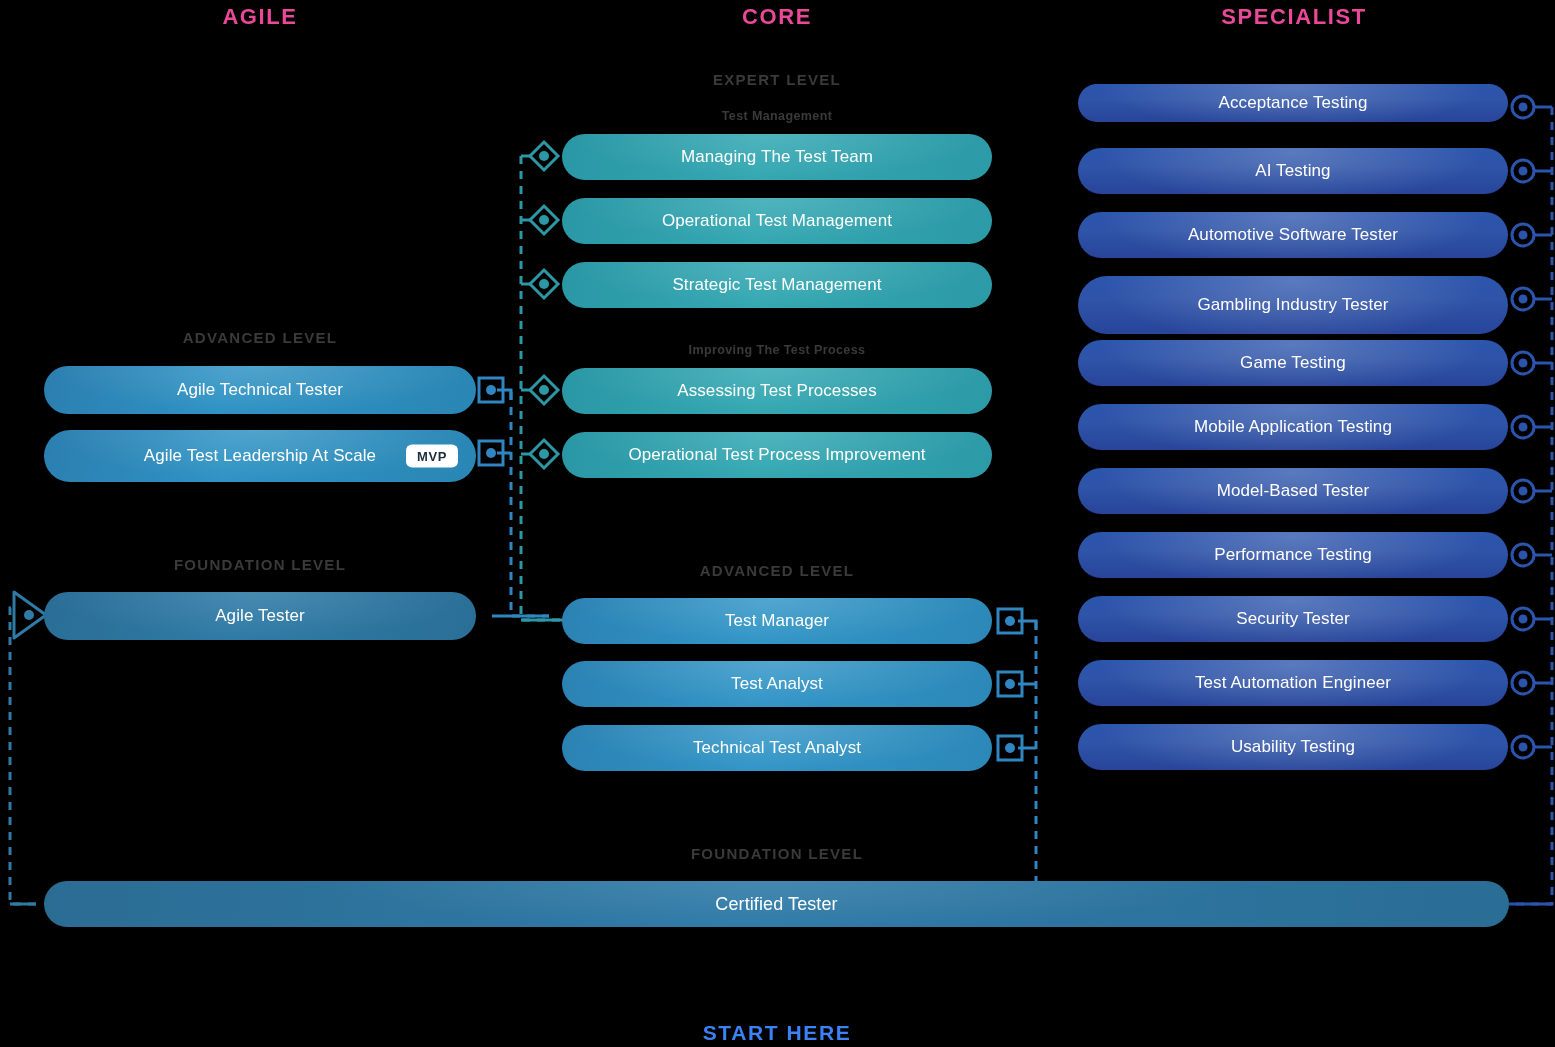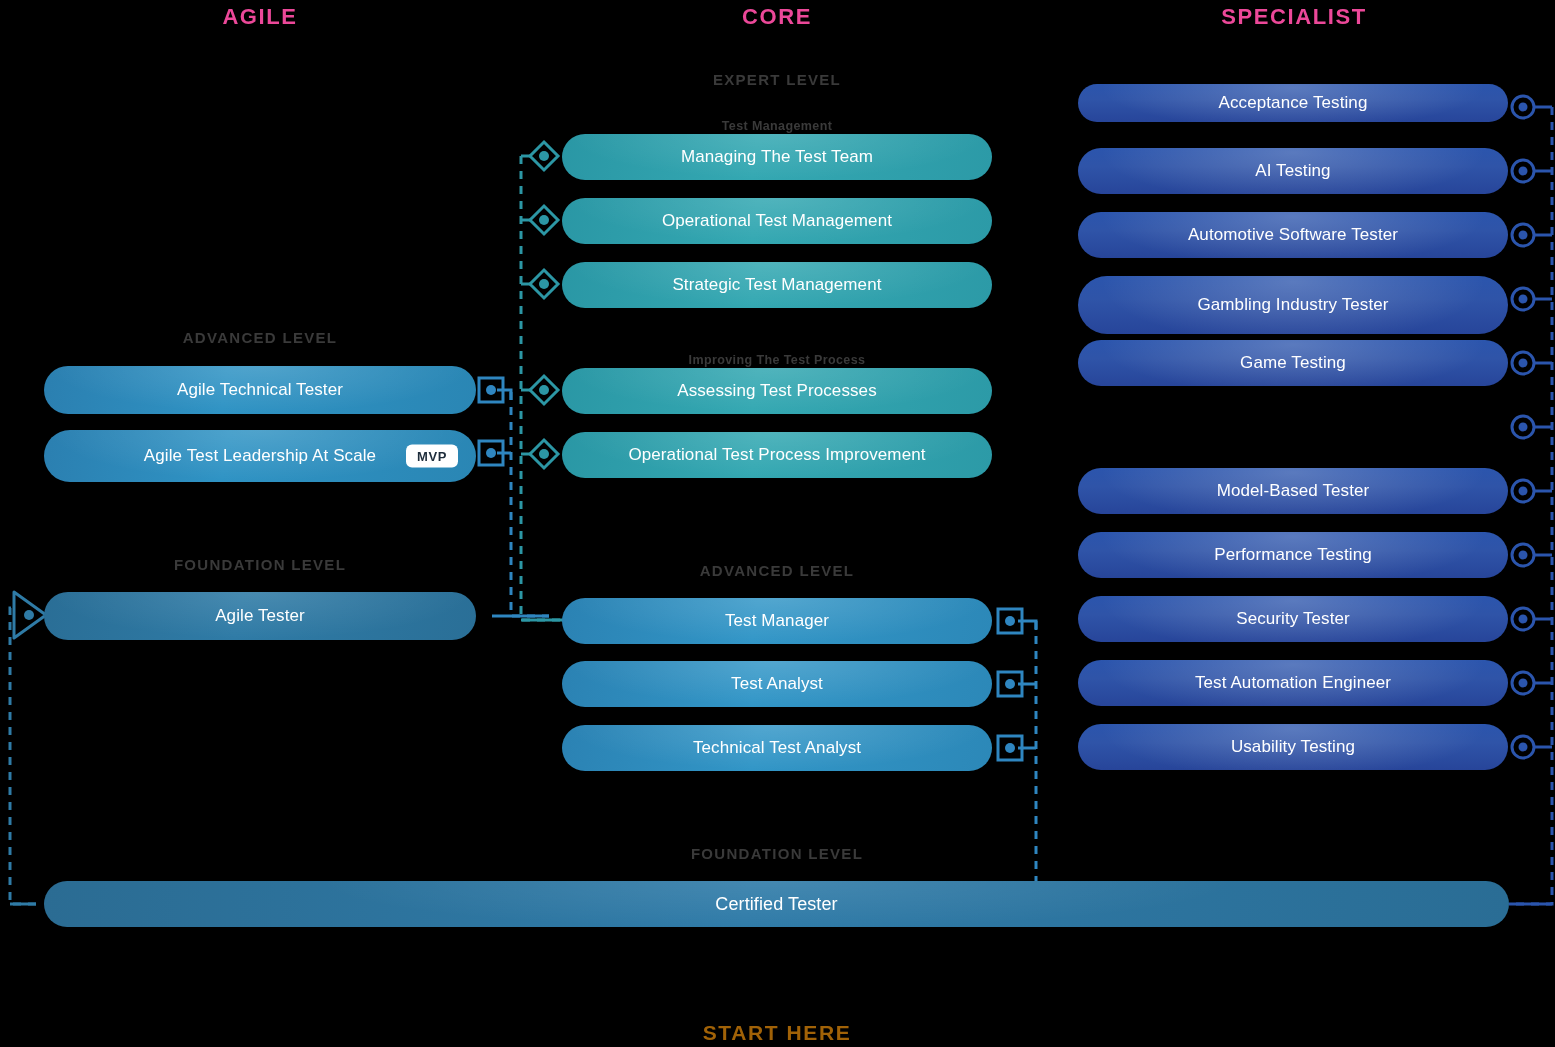--- a/index.html
+++ b/index.html
@@ -33,28 +33,27 @@
     white-space:nowrap;
   }
   .group-label {
     position:absolute;
     font-size:12.5px;
     font-weight:bold;
     letter-spacing:0.4px;
     color:#3a3a3a;
     text-align:center;
     white-space:nowrap;
-    margin-top:10px;
   }
   .start-here {
     position:absolute;
     font-size:21px;
     font-weight:bold;
     letter-spacing:1.6px;
-    color:#a16207;
+    color:#3b82f6;
     text-align:center;
     white-space:nowrap;
   }
 
   
   .pill {
     position:absolute;
     display:flex;
     align-items:center;
     justify-content:center;
@@ -294,20 +293,23 @@
   </div>
   <div class="pill specialist" style="left:1078px; top:212px; width:430px; height:46px;">
     <span>Automotive Software Tester</span>
   </div>
   <div class="pill specialist" style="left:1078px; top:276px; width:430px; height:58px;">
     <span>Gambling Industry Tester</span>
   </div>
   <div class="pill specialist" style="left:1078px; top:340px; width:430px; height:46px;">
     <span>Game Testing</span>
   </div>
+  <div class="pill specialist" style="left:1078px; top:404px; width:430px; height:46px;">
+    <span>Mobile Application Testing</span>
+  </div>
   <div class="pill specialist" style="left:1078px; top:468px; width:430px; height:46px;">
     <span>Model-Based Tester</span>
   </div>
   <div class="pill specialist" style="left:1078px; top:532px; width:430px; height:46px;">
     <span>Performance Testing</span>
   </div>
   <div class="pill specialist" style="left:1078px; top:596px; width:430px; height:46px;">
     <span>Security Tester</span>
   </div>
   <div class="pill specialist" style="left:1078px; top:660px; width:430px; height:46px;">

